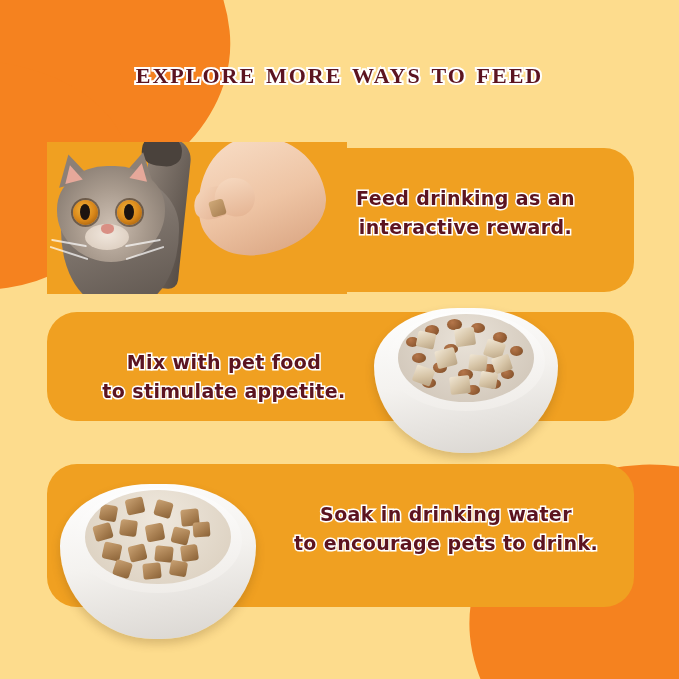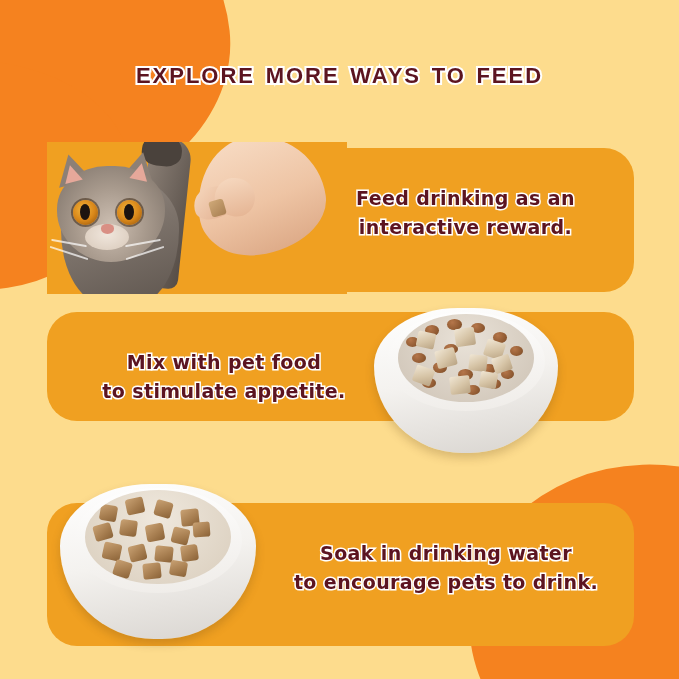--- a/index.html
+++ b/index.html
@@ -52,21 +52,21 @@
     transform: rotate(8deg);
   }
 
   
   .title {
     position: absolute;
     left: 0;
     top: 55px;
     width: 679px;
     text-align: center;
-    font-family: Liberation Sans, sans-serif;
+    font-family: Liberation Serif, serif;
     font-weight: bold;
     font-size: 31px;
     letter-spacing: 2px;
     color: #5C1420;
     font-variant: small-caps;
     text-transform: lowercase;
     -webkit-text-stroke: 4px #FFFFFF;
     paint-order: stroke fill;
     white-space: nowrap;
   }
@@ -75,21 +75,21 @@
   .card {
     position: absolute;
     left: 47px;
     width: 587px;
     background: #F0A021;
     border-radius: 30px;
     overflow: hidden;
   }
   #card-1 { top: 148px; height: 144px; }
   #card-2 { top: 312px; height: 109px; }
-  #card-3 { top: 503px; height: 143px; }
+  #card-3 { top: 464px; height: 143px; }
 
   .card-text {
     position: absolute;
     color: #5C1420;
     font-family: "DejaVu Sans", sans-serif;
     font-weight: bold;
     font-size: 19px;
     line-height: 1.55;
     letter-spacing: 0.4px;
     -webkit-text-stroke: 3px #FFFFFF;

